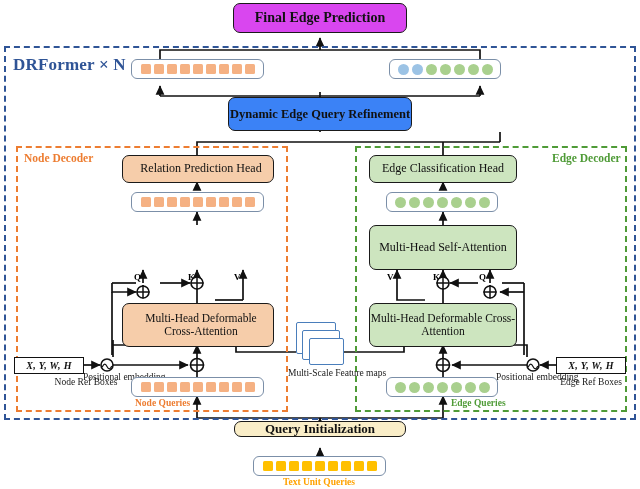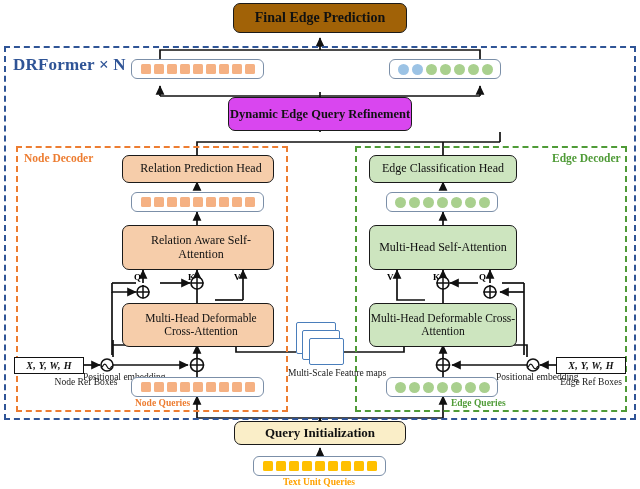--- a/index.html
+++ b/index.html
@@ -13,22 +13,22 @@
   
   .box{
     position:absolute;box-sizing:border-box;
     border:1.6px solid #1a1a1a;border-radius:7px;
     display:flex;align-items:center;justify-content:center;
     text-align:center;line-height:1.12;
     font-family:"Liberation Serif", serif;
     font-weight:700;color:#111;
   }
 
-  .box-blue{background:#a16207;}
-  .box-grey{background:#d946ef;}
+  .box-blue{background:#d946ef;}
+  .box-grey{background:#3b82f6;}
   .box-orange{background:#f6cdaa;padding-left:6px;}
   .box-green{background:#cde5bf;}
   .box-cream{background:#faeec8;}
 
   
   .strip{
     position:absolute;box-sizing:border-box;
     border:1.4px solid #7b8fa8;border-radius:6px;background:#ffffff;
     display:flex;align-items:center;justify-content:center;gap:3px;
     padding:0 5px;
@@ -211,23 +211,20 @@
       <div class="tok-sq c-orange"></div>
       <div class="tok-sq c-orange"></div>
       <div class="tok-sq c-orange"></div>
       <div class="tok-sq c-orange"></div>
       <div class="tok-sq c-orange"></div>
       <div class="tok-sq c-orange"></div>
       <div class="tok-sq c-orange"></div>
       <div class="tok-sq c-orange"></div>
     </div>
 
-  <div class="box box-orange" style="left:122px;top:225px;width:152px;height:45px;font-size:12px;font-weight:400;">
-    <span>Relation Aware Self-Attention</span>
-  </div>
 
   <div class="lbl lbl-qkv" style="left:134px;top:272px;">Q</div>
   <div class="lbl lbl-qkv" style="left:188px;top:272px;">K</div>
   <div class="lbl lbl-qkv" style="left:234px;top:272px;">V</div>
 
   <div class="box box-orange" style="left:122px;top:303px;width:152px;height:44px;font-size:11.5px;font-weight:400;">
     <span>Multi-Head Deformable Cross-Attention</span>
   </div>
 
   <div class="refbox" style="left:14px;top:357px;width:70px;height:17px;">
@@ -303,21 +300,21 @@
     </div>
   <div class="lbl lbl-edgeq" style="left:451px;top:398px;">Edge Queries</div>
 
   <div class="fmap" style="left:296px;top:322px;width:40px;height:32px;"></div>
   <div class="fmap" style="left:302px;top:330px;width:38px;height:30px;"></div>
   <div class="fmap" style="left:309px;top:338px;width:35px;height:27px;"></div>
   <div class="lbl lbl-plain" style="left:288px;top:368px;width:64px;">
     <span>Multi-Scale Feature maps</span>
   </div>
 
-  <div class="box box-cream" style="left:234px;top:421px;width:172px;height:24px;font-size:13px;">
+  <div class="box box-cream" style="left:234px;top:421px;width:172px;height:16px;font-size:13px;">
     <span>Query Initialization</span>
   </div>
 
   <div class="strip" id="row-text_unit_queries" style="left:253px;top:456px;width:133px;height:20px;">
       <div class="tok-sq c-yellow"></div>
       <div class="tok-sq c-yellow"></div>
       <div class="tok-sq c-yellow"></div>
       <div class="tok-sq c-yellow"></div>
       <div class="tok-sq c-yellow"></div>
       <div class="tok-sq c-yellow"></div>

